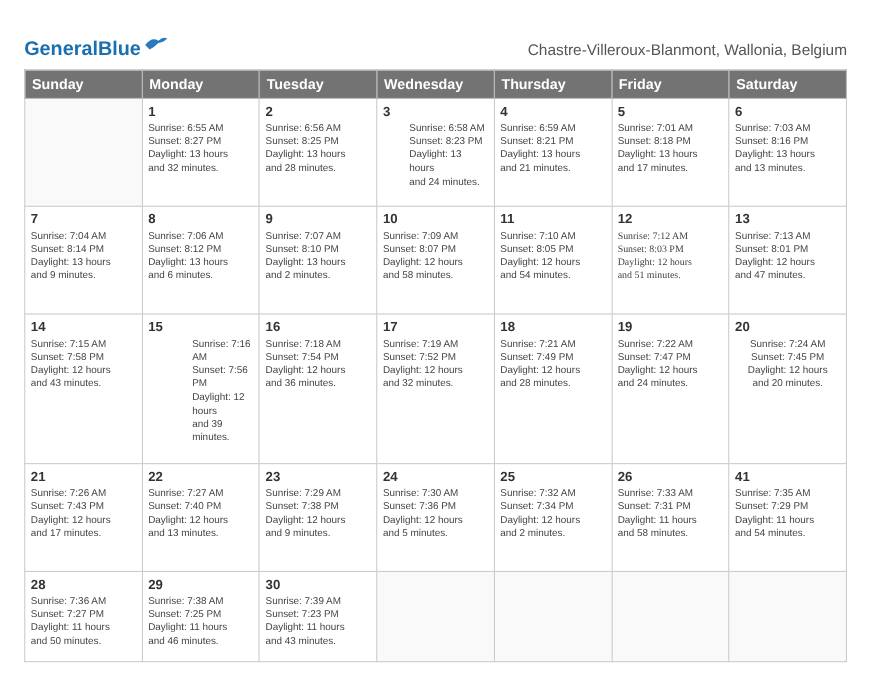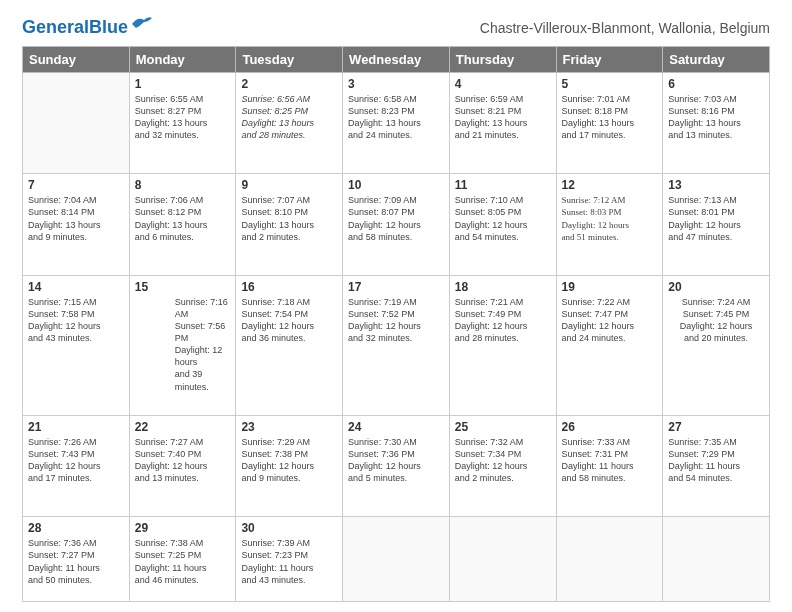--- a/index.html
+++ b/index.html
@@ -6,21 +6,21 @@
     body {
       font-family: Arial, sans-serif;
       background: #fff;
       width: 792px;
       height: 612px;
       overflow: hidden;
     }
     .page {
       width: 792px;
       height: 612px;
-      padding: 18px 22px 10px 22px;
+      padding: 35px 22px 10px 22px;
       display: flex;
       flex-direction: column;
     }
     .header {
       display: flex;
       align-items: flex-start;
       justify-content: space-between;
       margin-bottom: 4px;
     }
     .logo {
@@ -134,28 +134,28 @@
           <td class="empty"></td>
           <td>
             <span class="day-num">1</span>
             <div class="day-info" style="white-space: pre-line;">Sunrise: 6:55 AM
 Sunset: 8:27 PM
 Daylight: 13 hours
 and 32 minutes.</div>
           </td>
           <td>
             <span class="day-num">2</span>
-            <div class="day-info" style="white-space: pre-line; font-style: italic;">Sunrise: 6:56 AM
+            <div class="day-info" style="white-space: pre-line;">Sunrise: 6:56 AM
 Sunset: 8:25 PM
 Daylight: 13 hours
 and 28 minutes.</div>
           </td>
           <td>
             <span class="day-num">3</span>
-            <div class="day-info" style="white-space: pre-line;">Sunrise: 6:58 AM
+            <div class="day-info" style="white-space: pre-line; margin-left: 24px;">Sunrise: 6:58 AM
 Sunset: 8:23 PM
 Daylight: 13 hours
 and 24 minutes.</div>
           </td>
           <td>
             <span class="day-num">4</span>
             <div class="day-info" style="white-space: pre-line;">Sunrise: 6:59 AM
 Sunset: 8:21 PM
 Daylight: 13 hours
 and 21 minutes.</div>
@@ -314,21 +314,21 @@
 and 2 minutes.</div>
           </td>
           <td>
             <span class="day-num">26</span>
             <div class="day-info" style="white-space: pre-line;">Sunrise: 7:33 AM
 Sunset: 7:31 PM
 Daylight: 11 hours
 and 58 minutes.</div>
           </td>
           <td>
-            <span class="day-num">27</span>
+            <span class="day-num">41</span>
             <div class="day-info" style="white-space: pre-line;">Sunrise: 7:35 AM
 Sunset: 7:29 PM
 Daylight: 11 hours
 and 54 minutes.</div>
           </td>
         </tr>
         <tr class="last-row">
           <td>
             <span class="day-num">28</span>
             <div class="day-info" style="white-space: pre-line;">Sunrise: 7:36 AM

